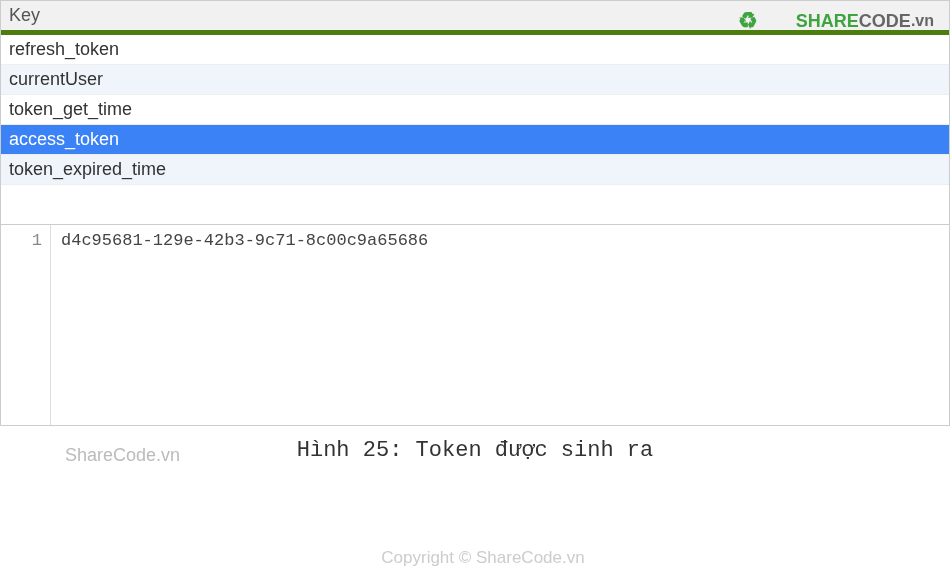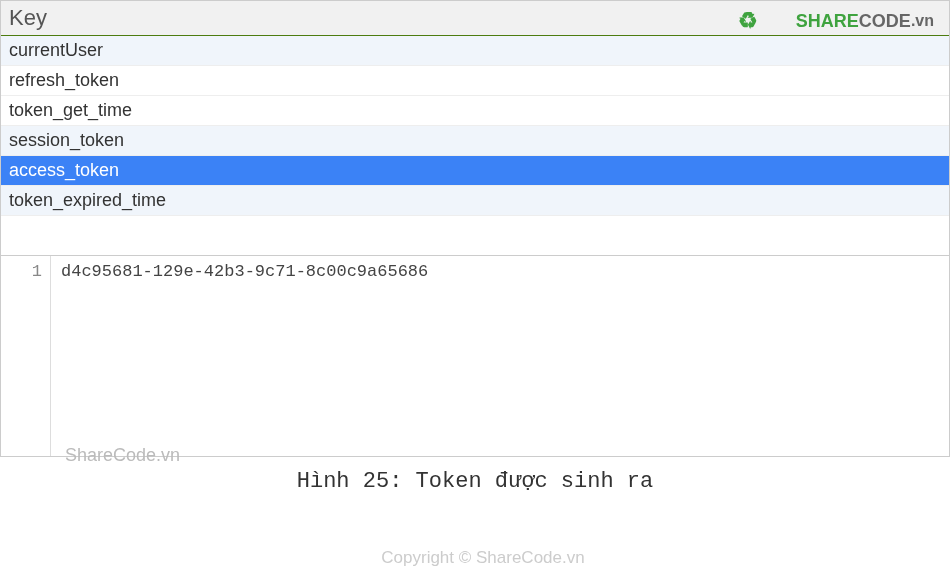--- a/index.html
+++ b/index.html
@@ -15,24 +15,24 @@
       width: 950px;
       height: 583px;
       position: relative;
       overflow: hidden;
     }
     .panel-container {
       border: 1px solid #ccc;
     }
     .table-header {
       background: #f1f1f1;
-      border-bottom: 1px solid #4d7c0f;
+      border-bottom: 5px solid #4d7c0f;
       padding: 4px 8px;
       color: #555;
-      font-size: 22px;
+      font-size: 18px;
     }
     .table-body {
       background: #fff;
     }
     .table-row {
       padding: 4px 8px;
       border-bottom: 1px solid #eee;
       font-size: 18px;
       color: #333;
       cursor: default;
@@ -123,24 +123,23 @@
       font-size: 17px;
       margin-left: 8px;
     }
   </style>
 </head>
 <body>
 
 <div class="panel-container">
   <div class="table-header">Key</div>
   <div class="table-body">
+    <div class="table-row">refresh_token</div>
     <div class="table-row alt">currentUser</div>
-    <div class="table-row">refresh_token</div>
     <div class="table-row">token_get_time</div>
-    <div class="table-row alt">session_token</div>
     <div class="table-row selected">access_token</div>
     <div class="table-row alt">token_expired_time</div>
   </div>
   <div class="spacer"></div>
   <div class="value-panel">
     <div class="gutter">
       <span>1</span>
     </div>
     <div class="value-content">d4c95681-129e-42b3-9c71-8c00c9a65686</div>
   </div>

